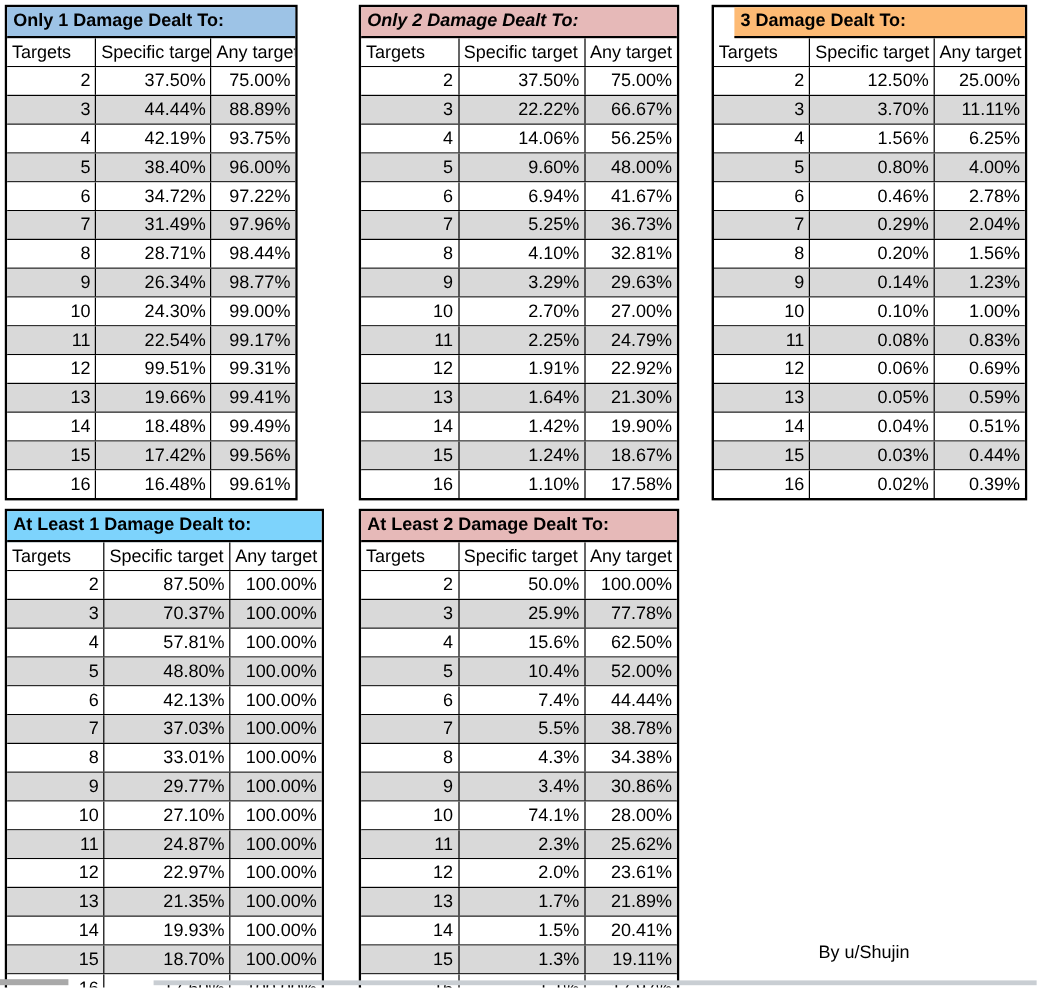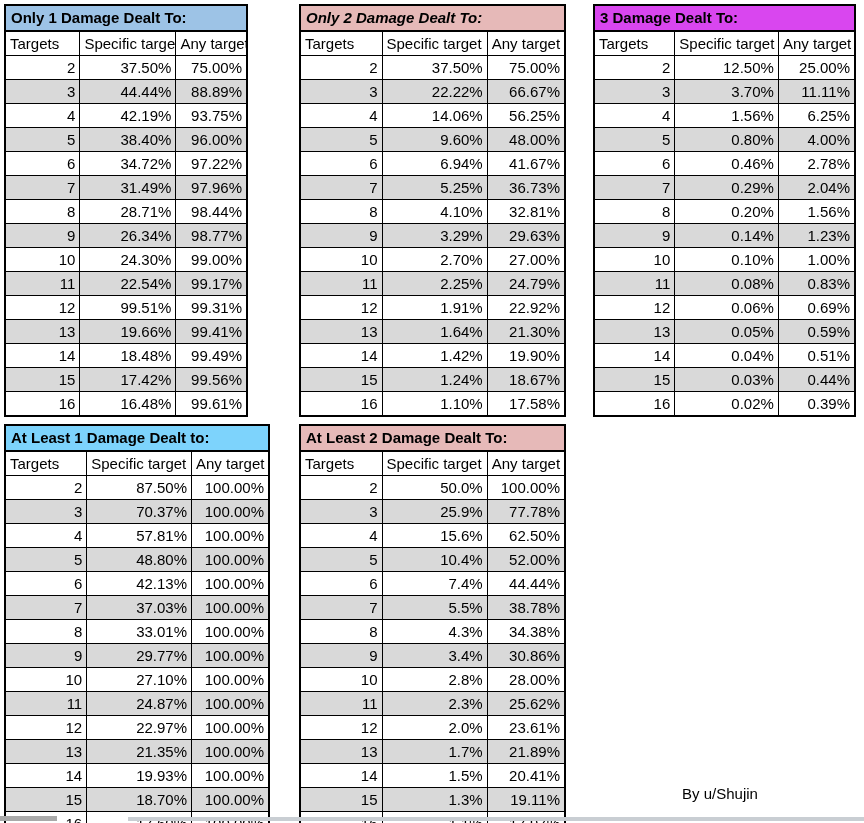--- a/index.html
+++ b/index.html
@@ -217,21 +217,21 @@
       </div>
       <div class="row data">
         <div class="c c1">16</div>
         <div class="c c2">1.10%</div>
         <div class="c c3">17.58%</div>
       </div>
     </div>
 </section>
 
 <section class="xl-table" id="t3">
-  <div class="title" style="background: #d946ef;">3 Damage Dealt To:</div>
+  <div class="title" style="background: #fdba74; margin-left: 17px;">3 Damage Dealt To:</div>
   <div class="row head">
     <div class="c c1">Targets</div>
     <div class="c c2">Specific target</div>
     <div class="c c3">Any target</div>
   </div>
   <div class="tbody">
       <div class="row data">
         <div class="c c1">2</div>
         <div class="c c2">12.50%</div>
         <div class="c c3">25.00%</div>
@@ -438,21 +438,21 @@
         <div class="c c2">4.3%</div>
         <div class="c c3">34.38%</div>
       </div>
       <div class="row data odd" style="background: rgb(217, 217, 217);">
         <div class="c c1">9</div>
         <div class="c c2">3.4%</div>
         <div class="c c3">30.86%</div>
       </div>
       <div class="row data">
         <div class="c c1">10</div>
-        <div class="c c2">2.8%</div>
+        <div class="c c2">74.1%</div>
         <div class="c c3">28.00%</div>
       </div>
       <div class="row data odd" style="background: rgb(217, 217, 217);">
         <div class="c c1">11</div>
         <div class="c c2">2.3%</div>
         <div class="c c3">25.62%</div>
       </div>
       <div class="row data">
         <div class="c c1">12</div>
         <div class="c c2">2.0%</div>

